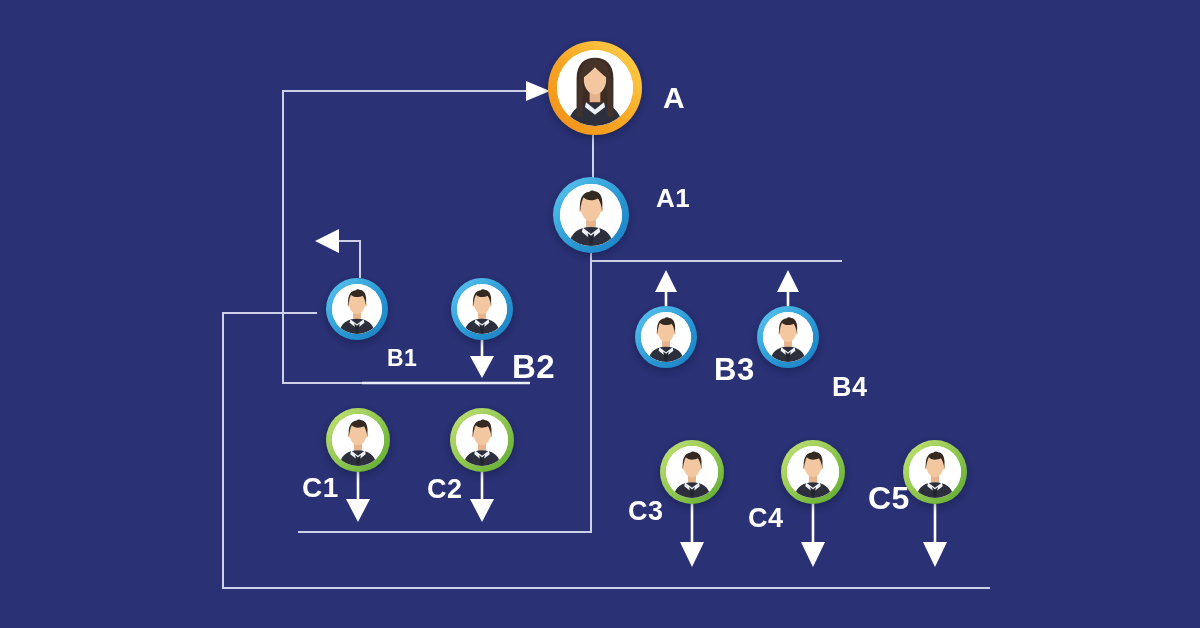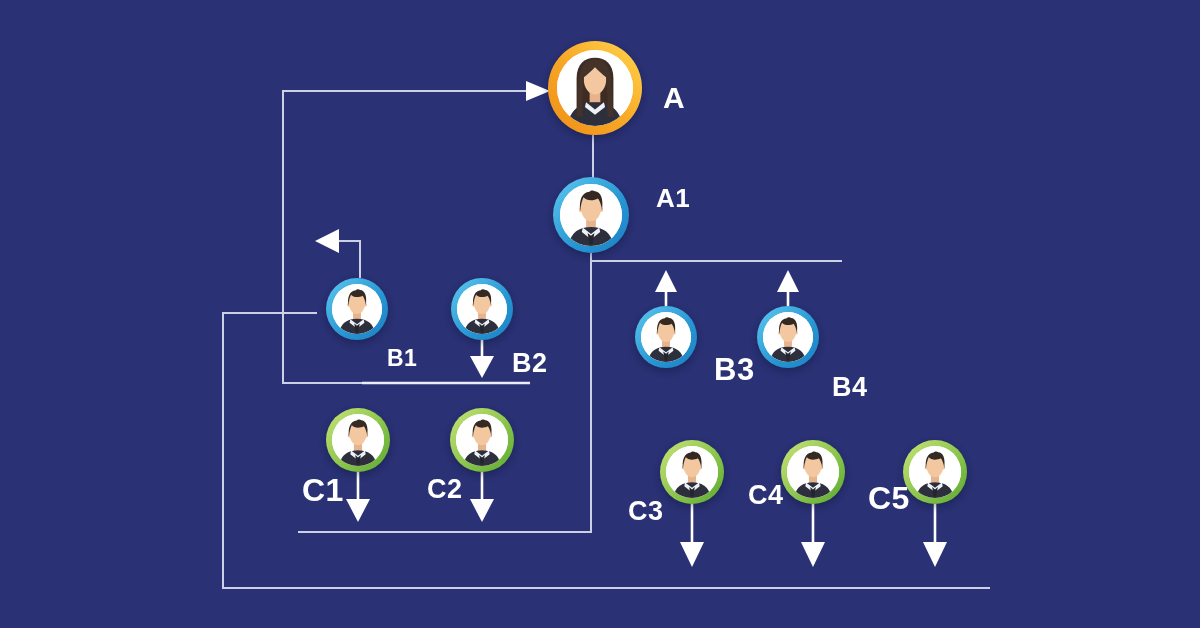--- a/index.html
+++ b/index.html
@@ -145,21 +145,21 @@
 
   <div class="node" style="left:451px;top:278px;width:62px;height:62px;--ring:6px">
     <div class="ring ring-blue">
       <div class="face">
           <svg class="av">
             <use href="#av-male"></use>
           </svg>
         </div>
     </div>
   </div>
-  <span class="label" style="left:512px;top:350px;font-size:27px">B2</span>
+  <span class="label" style="left:512px;top:350px;font-size:33px">B2</span>
 
   <div class="node" style="left:635px;top:306px;width:62px;height:62px;--ring:6px">
     <div class="ring ring-blue">
       <div class="face">
           <svg class="av">
             <use href="#av-male"></use>
           </svg>
         </div>
     </div>
   </div>
@@ -178,21 +178,21 @@
 
   <div class="node" style="left:326px;top:408px;width:64px;height:64px;--ring:6px">
     <div class="ring ring-green">
       <div class="face">
           <svg class="av">
             <use href="#av-male"></use>
           </svg>
         </div>
     </div>
   </div>
-  <span class="label" style="left:302px;top:474px;font-size:32px">C1</span>
+  <span class="label" style="left:302px;top:474px;font-size:28px">C1</span>
 
   <div class="node" style="left:450px;top:408px;width:64px;height:64px;--ring:6px">
     <div class="ring ring-green">
       <div class="face">
           <svg class="av">
             <use href="#av-male"></use>
           </svg>
         </div>
     </div>
   </div>
@@ -211,21 +211,21 @@
 
   <div class="node" style="left:781px;top:440px;width:64px;height:64px;--ring:6px">
     <div class="ring ring-green">
       <div class="face">
           <svg class="av">
             <use href="#av-male"></use>
           </svg>
         </div>
     </div>
   </div>
-  <span class="label" style="left:748px;top:482px;font-size:27px">C4</span>
+  <span class="label" style="left:748px;top:505px;font-size:27px">C4</span>
 
   <div class="node" style="left:903px;top:440px;width:64px;height:64px;--ring:6px">
     <div class="ring ring-green">
       <div class="face">
           <svg class="av">
             <use href="#av-male"></use>
           </svg>
         </div>
     </div>
   </div>

